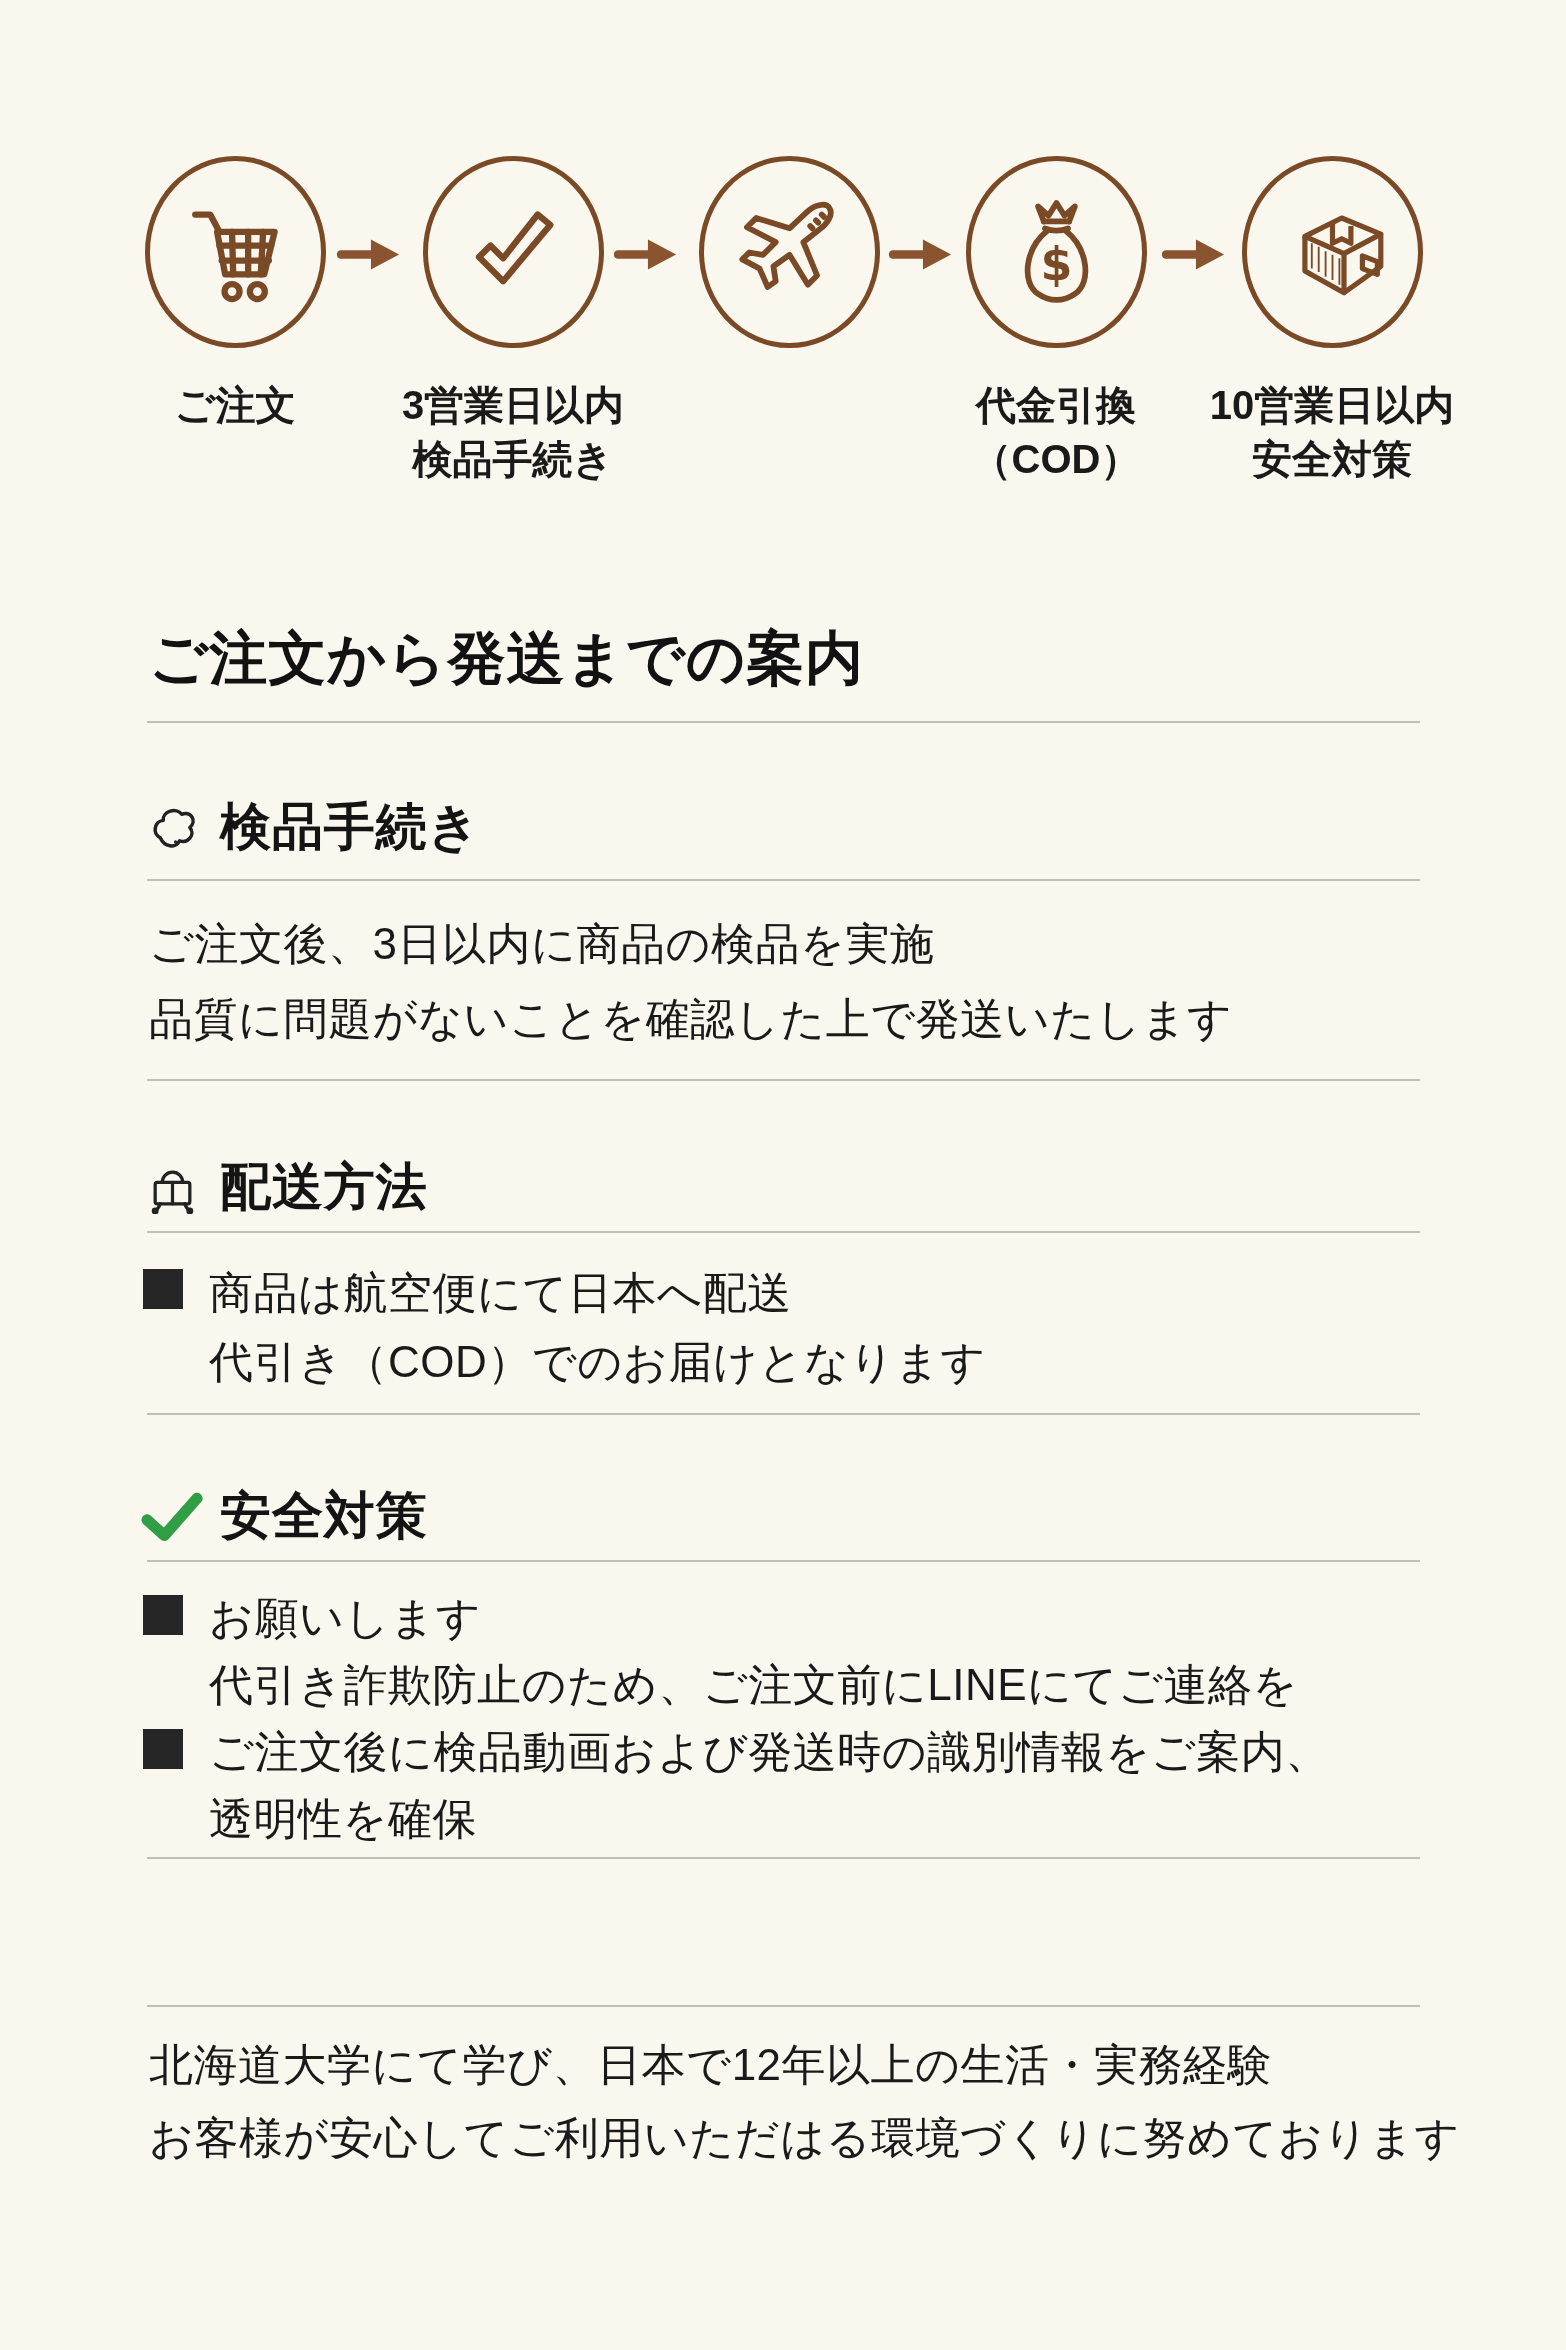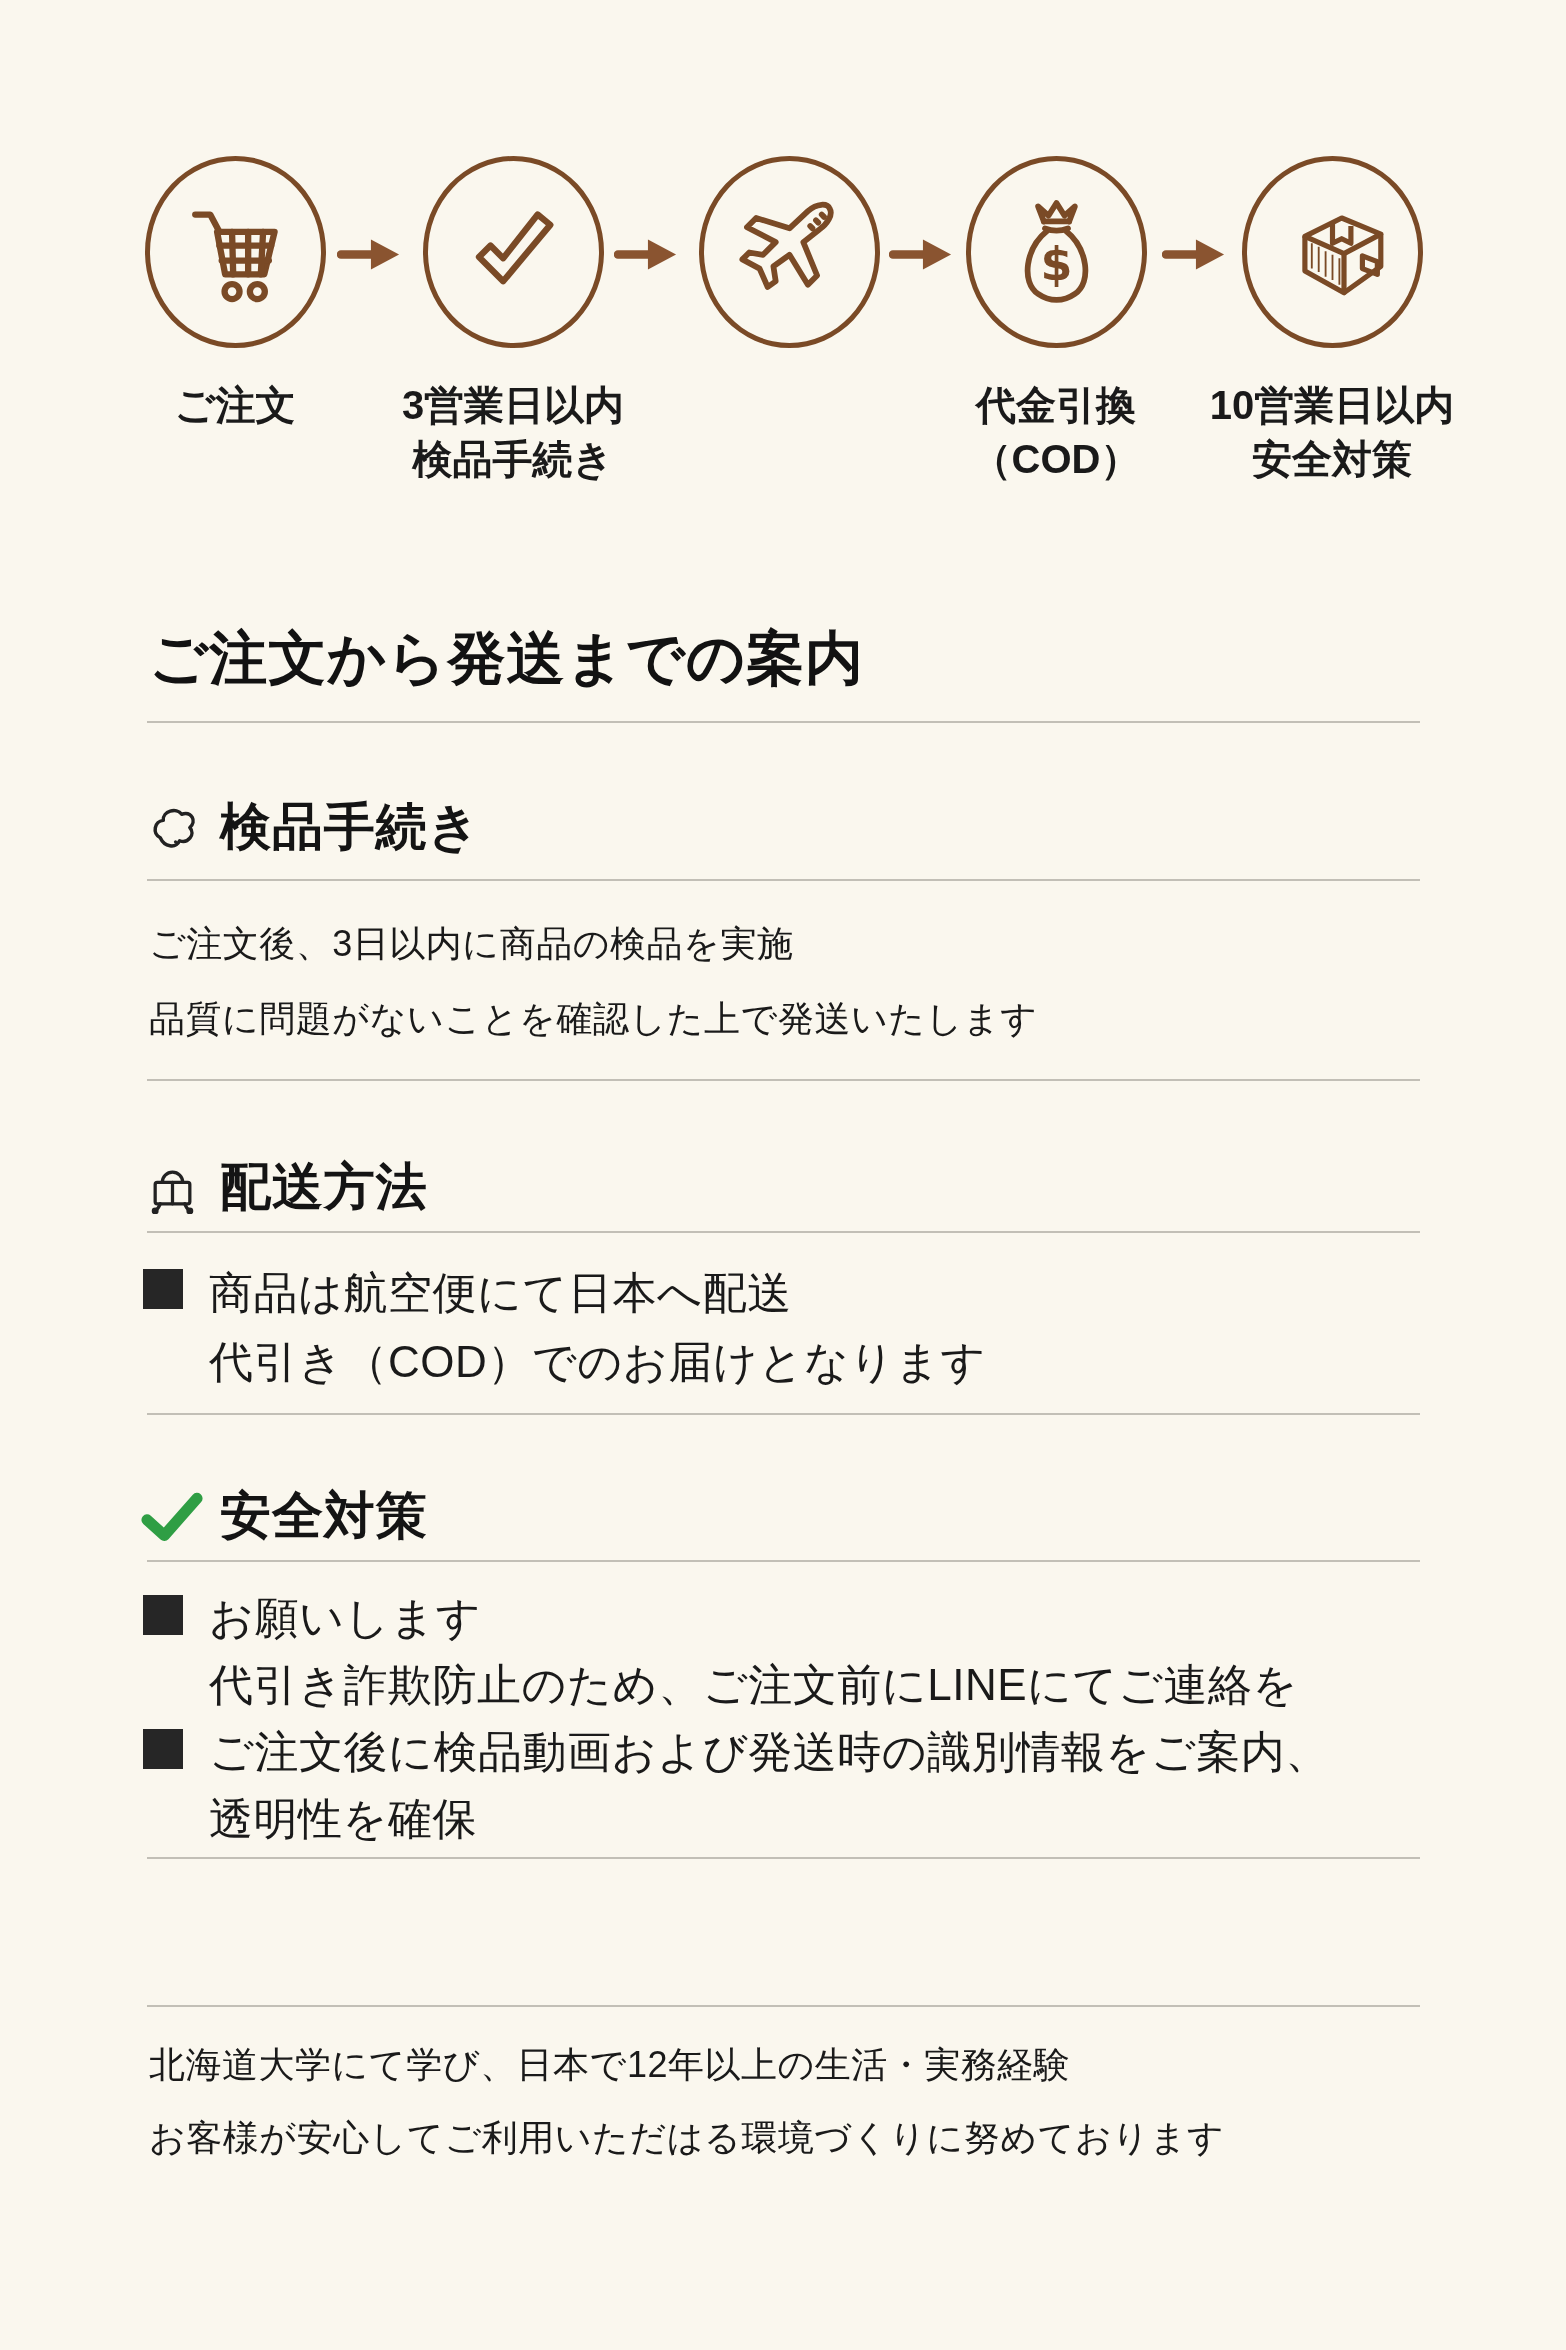--- a/index.html
+++ b/index.html
@@ -23,21 +23,21 @@
   .arrow{position:absolute;top:232px;width:66px;height:45px;}
 
   
   .divider{position:absolute;left:147px;width:1273px;height:1.9px;background:var(--divider);}
   .main-heading{position:absolute;left:149px;top:620px;font-size:58px;font-weight:700;color:#121212;letter-spacing:0.9px;}
 
   .section-header{position:absolute;left:141px;display:flex;align-items:center;gap:17px;}
   .section-header .hicon{width:62px;display:flex;align-items:center;justify-content:center;}
   .section-header .htitle{font-size:51px;font-weight:700;color:#141414;letter-spacing:0.9px;}
 
-  .para{position:absolute;left:149px;font-size:36px;font-weight:500;color:var(--text);letter-spacing:0.5px;}
+  .para{position:absolute;left:149px;font-size:44px;font-weight:500;color:var(--text);letter-spacing:0.5px;}
   .para .pline{display:block;}
 
   .bullets{position:absolute;left:143px;}
   .bullet-row{display:flex;align-items:flex-start;}
   .bullet-square{flex:0 0 auto;width:40px;height:40px;background:var(--bullet);margin-top:11.3px;margin-right:26px;}
   .bullet-text{font-size:44px;font-weight:500;color:var(--text);letter-spacing:0.5px;}
   .bullet-text .bline{display:block;}
 
   svg .stroke-brown{stroke:var(--brown);}
   svg .stroke-dark{stroke:#222;}

